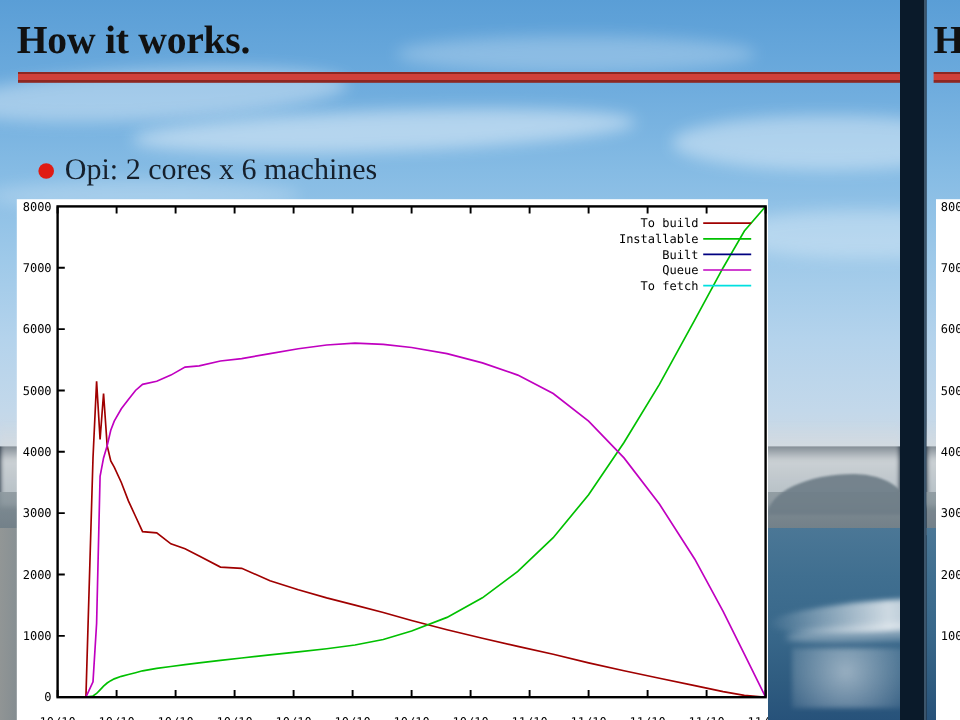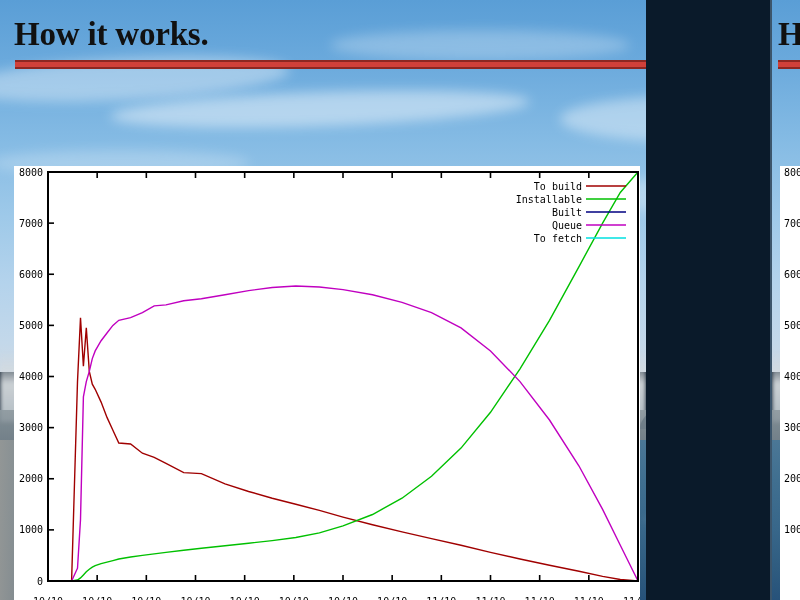--- a/index.html
+++ b/index.html
@@ -1,21 +1,21 @@
 <!DOCTYPE html>
 <html><head>
 <meta charset="utf-8">
 <style>
   html,body{margin:0;padding:0;}
   body{
     width:800px;height:600px;overflow:hidden;position:relative;
     font-family:"Liberation Serif",serif;background:#0a1a2a;
   }
   .slide{position:absolute;top:0;height:600px;overflow:hidden;}
-  #slide-main{left:0;width:646px;}
+  #slide-main{left:0;width:750px;}
   #slide-next{left:770px;width:30px;border-left:2px solid #3c556b;}
 
   
   .bg{position:absolute;inset:0;overflow:hidden;}
   .bg-sky{position:absolute;left:0;right:0;top:0;height:372px;
     background:linear-gradient(#5a9ed6 0%,#6aa9dc 16%,#85bbe4 38%,#9ec9e9 58%,#b4d3ec 76%,#c3d8ea 92%,#cdd9e4 100%);}
   .cloud{position:absolute;background:rgba(255,255,255,.55);border-radius:50%;filter:blur(6px);}
   .c1{left:-40px;top:58px;width:330px;height:42px;transform:rotate(-3deg);opacity:.65;}
   .c2{left:110px;top:92px;width:420px;height:34px;transform:rotate(-2deg);opacity:.8;}
   .c3{left:330px;top:30px;width:300px;height:30px;opacity:.45;}
@@ -81,20 +81,24 @@
     <div class="bg-sea"></div>
     <div class="sea-l"></div>
     <div class="wave"></div>
     <div class="wave2"></div>
     <div class="foam"></div>
   </div>
 
   <div class="title">How it works.</div>
   <div class="rule"></div>
 
+  <div class="bullet">
+    <span class="dot"></span>
+    <span class="bullet-text">Opi: 2 cores x 6 machines</span>
+  </div>
 
   <div class="chart">
     <svg id="chart-svg" width="626" height="434" viewBox="0 0 626 434">
         <text x="29" y="418.5" text-anchor="end" class="gp-txt">0</text>
         <text x="29" y="367.375" text-anchor="end" class="gp-txt">1000</text>
         <line x1="34" y1="363.875" x2="40" y2="363.875" class="gp-tick"></line>
         <text x="29" y="316.25" text-anchor="end" class="gp-txt">2000</text>
         <line x1="34" y1="312.75" x2="40" y2="312.75" class="gp-tick"></line>
         <text x="29" y="265.125" text-anchor="end" class="gp-txt">3000</text>
         <line x1="34" y1="261.625" x2="40" y2="261.625" class="gp-tick"></line>

